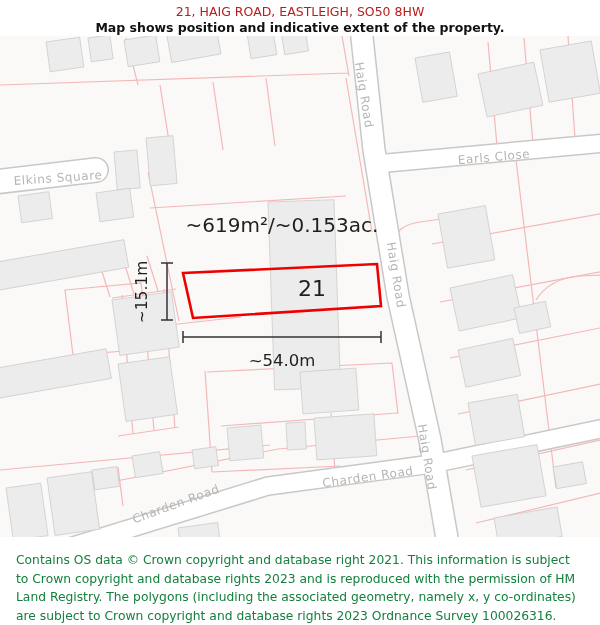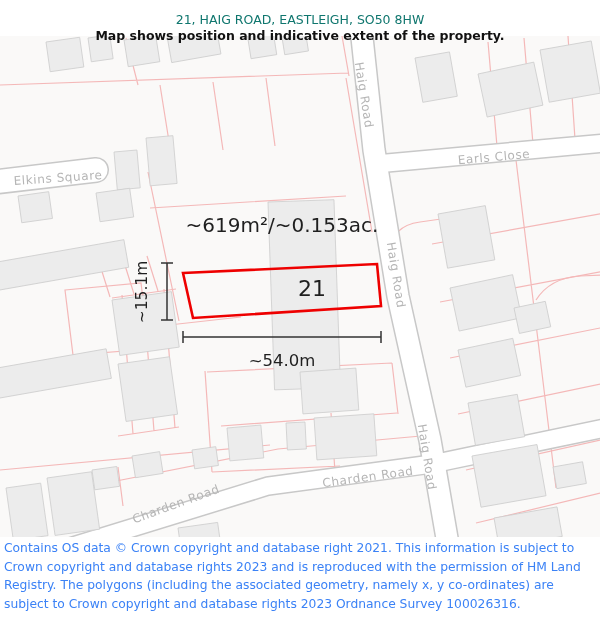--- a/index.html
+++ b/index.html
@@ -1,24 +1,24 @@
 <!DOCTYPE html>
 <html><head>
 <meta charset="utf-8">
 <style>
   html,body{margin:0;padding:0;background:#ffffff;}
   body{width:600px;height:625px;position:relative;overflow:hidden;
        font-family:"DejaVu Sans","Liberation Sans",sans-serif;color:#1a1a1a;}
   .header{position:absolute;top:0;left:0;width:600px;height:36px;text-align:center;background:#fff;z-index:3;}
-  .header .title{font-size:12.5px;line-height:16px;padding-top:12px;color:#0f766e;}
+  .header .title{font-size:12.5px;line-height:16px;padding-top:4px;color:#b91c1c;}
   .header .subtitle{font-size:12.5px;line-height:16px;color:#111;font-weight:bold;}
   .map-wrap{position:absolute;top:36px;left:0;width:600px;height:501px;z-index:1;}
   svg{display:block;}
   .footer{position:absolute;top:537px;left:0;width:600px;height:88px;background:#fff;z-index:3;}
-  .footer p{margin:0;padding:2px 10px 0 4px;font-size:12.3px;line-height:18.6px;color:#3b82f6;}
+  .footer p{margin:12px;padding:2px 10px 0 4px;font-size:12.3px;line-height:18.6px;color:#15803d;}
   
   .land{fill:#faf9f8;}
   .parcel{fill:none;stroke:#f4b8b8;stroke-width:1.2;}
   .casing{fill:none;stroke:#c8c8c8;stroke-width:1;}
   .bld{fill:#ececec;stroke:#cdcdcd;stroke-width:0.8;}
   .roadlbl{fill:#b5b5b5;font-size:12px;letter-spacing:0.6px;}
   .maptext{fill:#1f1f1f;}
   .dim{fill:none;stroke:#333;stroke-width:1.5;}
 </style>
 </head>

